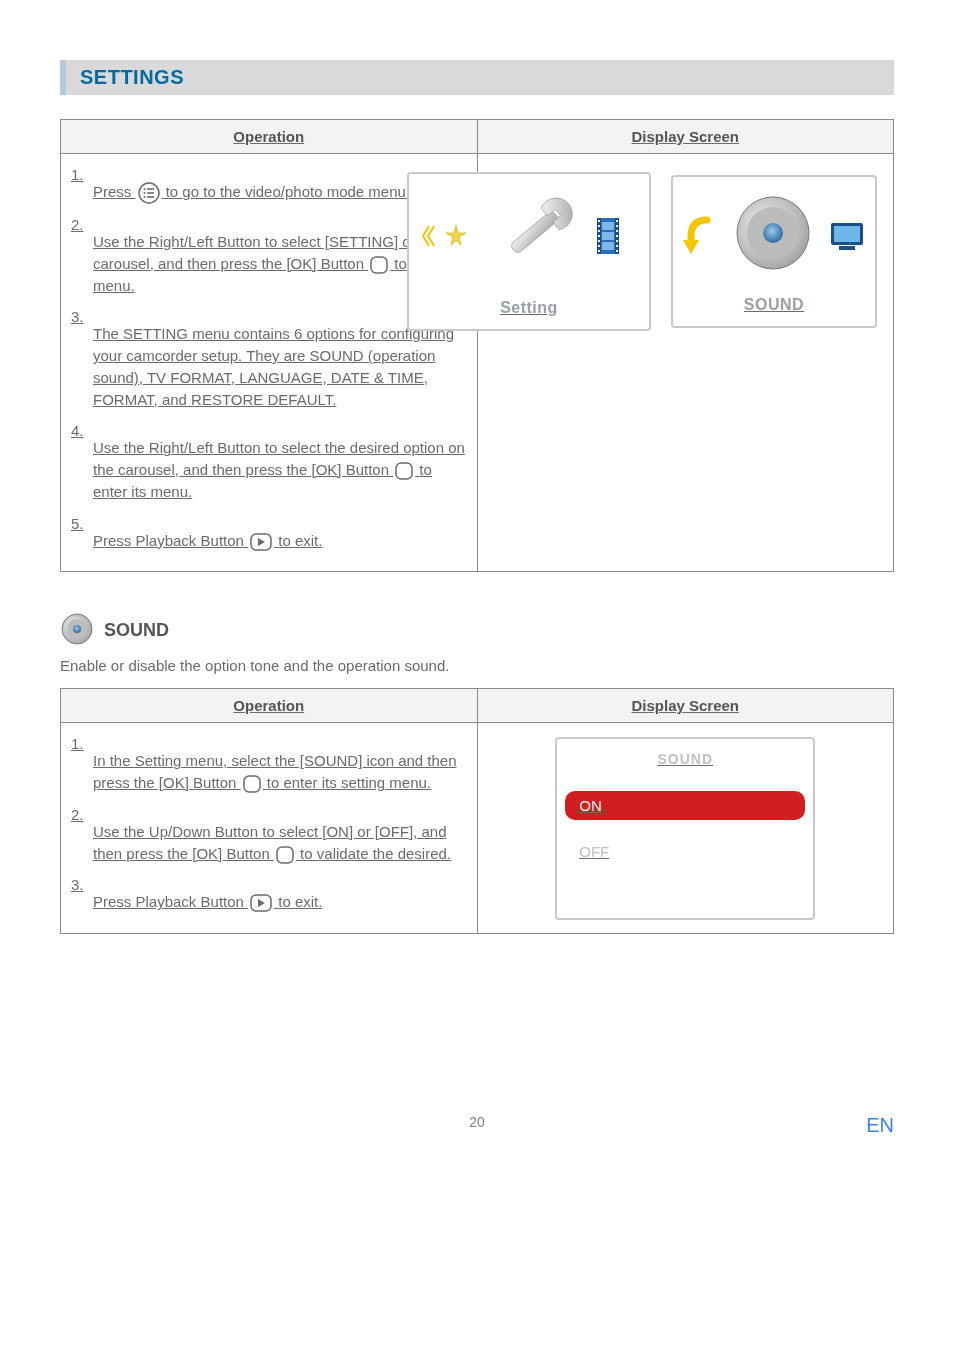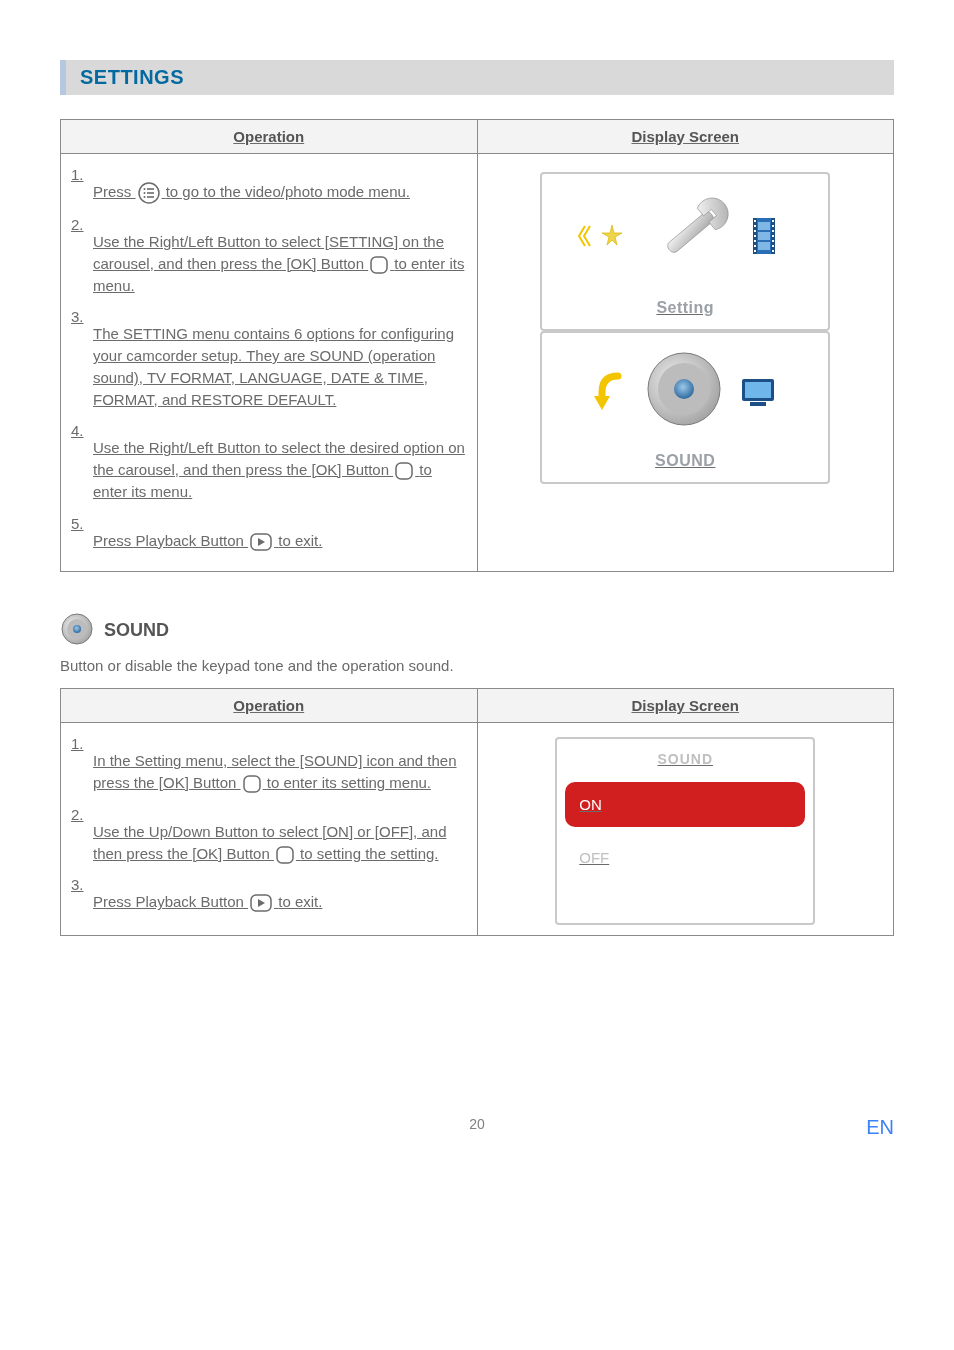--- a/index.html
+++ b/index.html
@@ -68,23 +68,24 @@
     flex: 1;
     margin-top: 17px;
   }
   .icon-inline {
     display: inline-flex;
     vertical-align: middle;
     margin: 0 2px;
   }
   .screens {
     display: flex;
-    flex-direction: column;
+    gap: 20px;
     align-items: center;
     padding: 8px 6px;
+    justify-content: flex-end;
   }
   .screen-box {
     width: 290px;
     border: 2px solid #c9c9c9;
     border-radius: 4px;
     padding: 14px 10px 10px 10px;
     display: flex;
     flex-direction: column;
     align-items: center;
     background: #fff;
@@ -123,25 +124,25 @@
   }
   .sound-title {
     text-align: center;
     color: #bfbfbf;
     font-weight: bold;
     font-size: 14px;
     letter-spacing: 1px;
     padding: 6px 0 4px 0;
   }
   .sound-opt {
-    padding: 12px 14px;
+    padding: 4px 14px;
     font-size: 15px;
     color: #bfbfbf;
     border-radius: 10px;
-    margin: 8px 4px;
+    margin: 17px 4px;
   }
   .sound-opt.selected {
     background: #d11e1e;
     color: #ffffff;
   }
   .subsection {
     display: flex;
     align-items: center;
     gap: 10px;
     margin-bottom: 8px;
@@ -378,21 +379,21 @@
               <stop offset="1" stop-color="#2e6aa0"></stop>
           </radialGradient>
         </defs>
         <circle cx="17" cy="17" r="15" fill="url(#sg2)" stroke="#7a7a7a" stroke-width="1"></circle>
         <circle cx="17" cy="17" r="10" fill="#bcbcbc"></circle>
         <circle cx="17" cy="17" r="4" fill="url(#sc2)"></circle>
       </svg>
     </span>
     <span class="sub-title">SOUND</span>
   </div>
-  <div class="sub-desc">Button or disable the keypad tone and the operation sound.</div>
+  <div class="sub-desc">Enable or disable the option tone and the operation sound.</div>
 
   <table class="main-table" style="margin-bottom:0">
     <colgroup>
         <col style="width:50%">
         <col style="width:50%">
       </colgroup>
     <thead>
       <tr>
         <th>Operation</th>
         <th>Display Screen</th>
@@ -416,21 +417,21 @@
             </li>
             <li>
               <span class="num">2.</span>
               <span class="body">
                 <span>Use the Up/Down Button to select [ON] or [OFF], and then press the [OK] Button </span>
                 <span class="icon-inline">
                   <svg width="18" height="18" viewBox="0 0 18 18">
                       <rect x="1" y="1" width="16" height="16" rx="5" ry="5" fill="none" stroke="#6b6b6b" stroke-width="1.5"></rect>
                     </svg>
                 </span>
-                <span> to setting the setting.</span>
+                <span> to validate the desired.</span>
               </span>
             </li>
             <li>
               <span class="num">3.</span>
               <span class="body">
                 <span>Press Playback Button </span>
                 <span class="icon-inline">
                   <svg width="22" height="18" viewBox="0 0 22 18">
                       <rect x="1" y="1" width="20" height="16" rx="5" ry="5" fill="none" stroke="#6b6b6b" stroke-width="1.5"></rect>
                       <polygon points="8,5 8,13 15,9" fill="#6b6b6b"></polygon>

